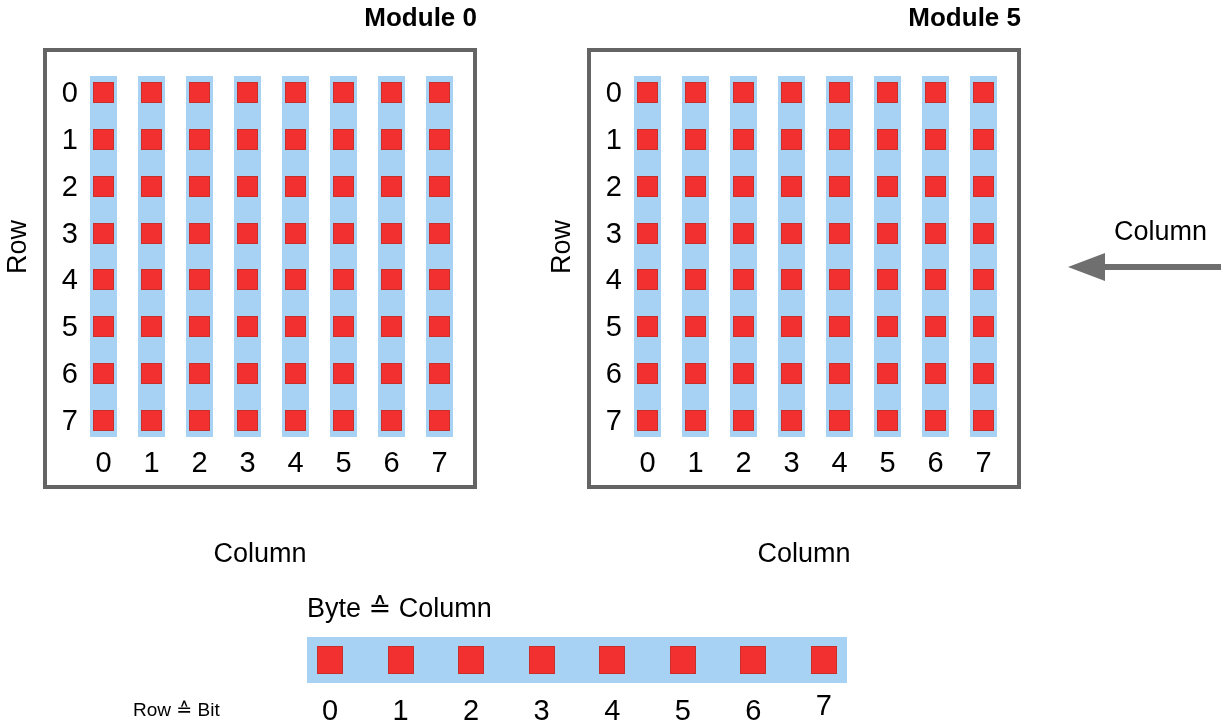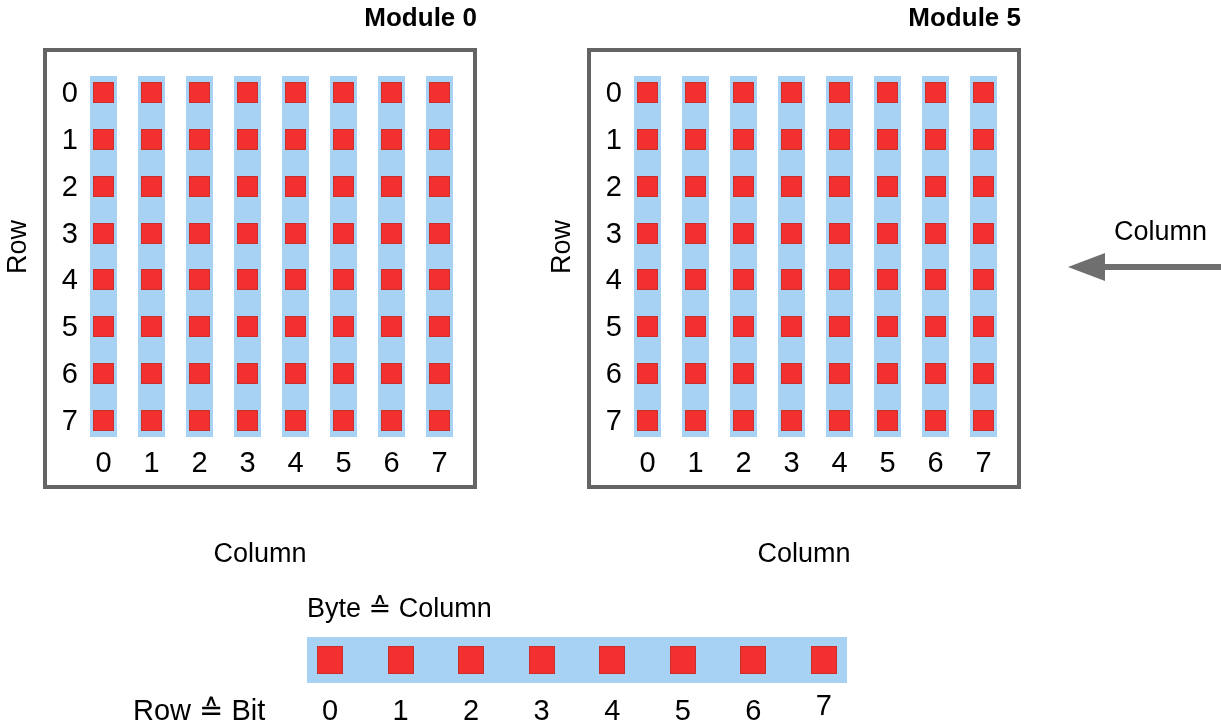--- a/index.html
+++ b/index.html
@@ -75,21 +75,21 @@
   .byte-strip{
     position:absolute;left:307px;top:637px;width:540px;height:46px;
     background:var(--strip-blue);box-sizing:border-box;padding:0 10px;
     display:flex;justify-content:space-between;align-items:center;
   }
   .legend-cell{
     width:26px;height:28px;box-sizing:border-box;
     background:var(--cell-red);border:1px solid var(--cell-red-border);
   }
   .legend-left-label{
-    position:absolute;left:133px;top:695px;font-size:29px;line-height:30px;
+    position:absolute;left:133px;top:695px;font-size:19px;line-height:30px;
   }
   .bit-labels{
     position:absolute;left:307px;top:695px;width:540px;height:30px;
     box-sizing:border-box;padding:0 10px;
     display:flex;justify-content:space-between;
   }
   .bit-label{width:26px;text-align:center;font-size:29px;line-height:30px;}
   .bit-label:last-child{transform:translateY(-5px);}
 </style>
 </head>

